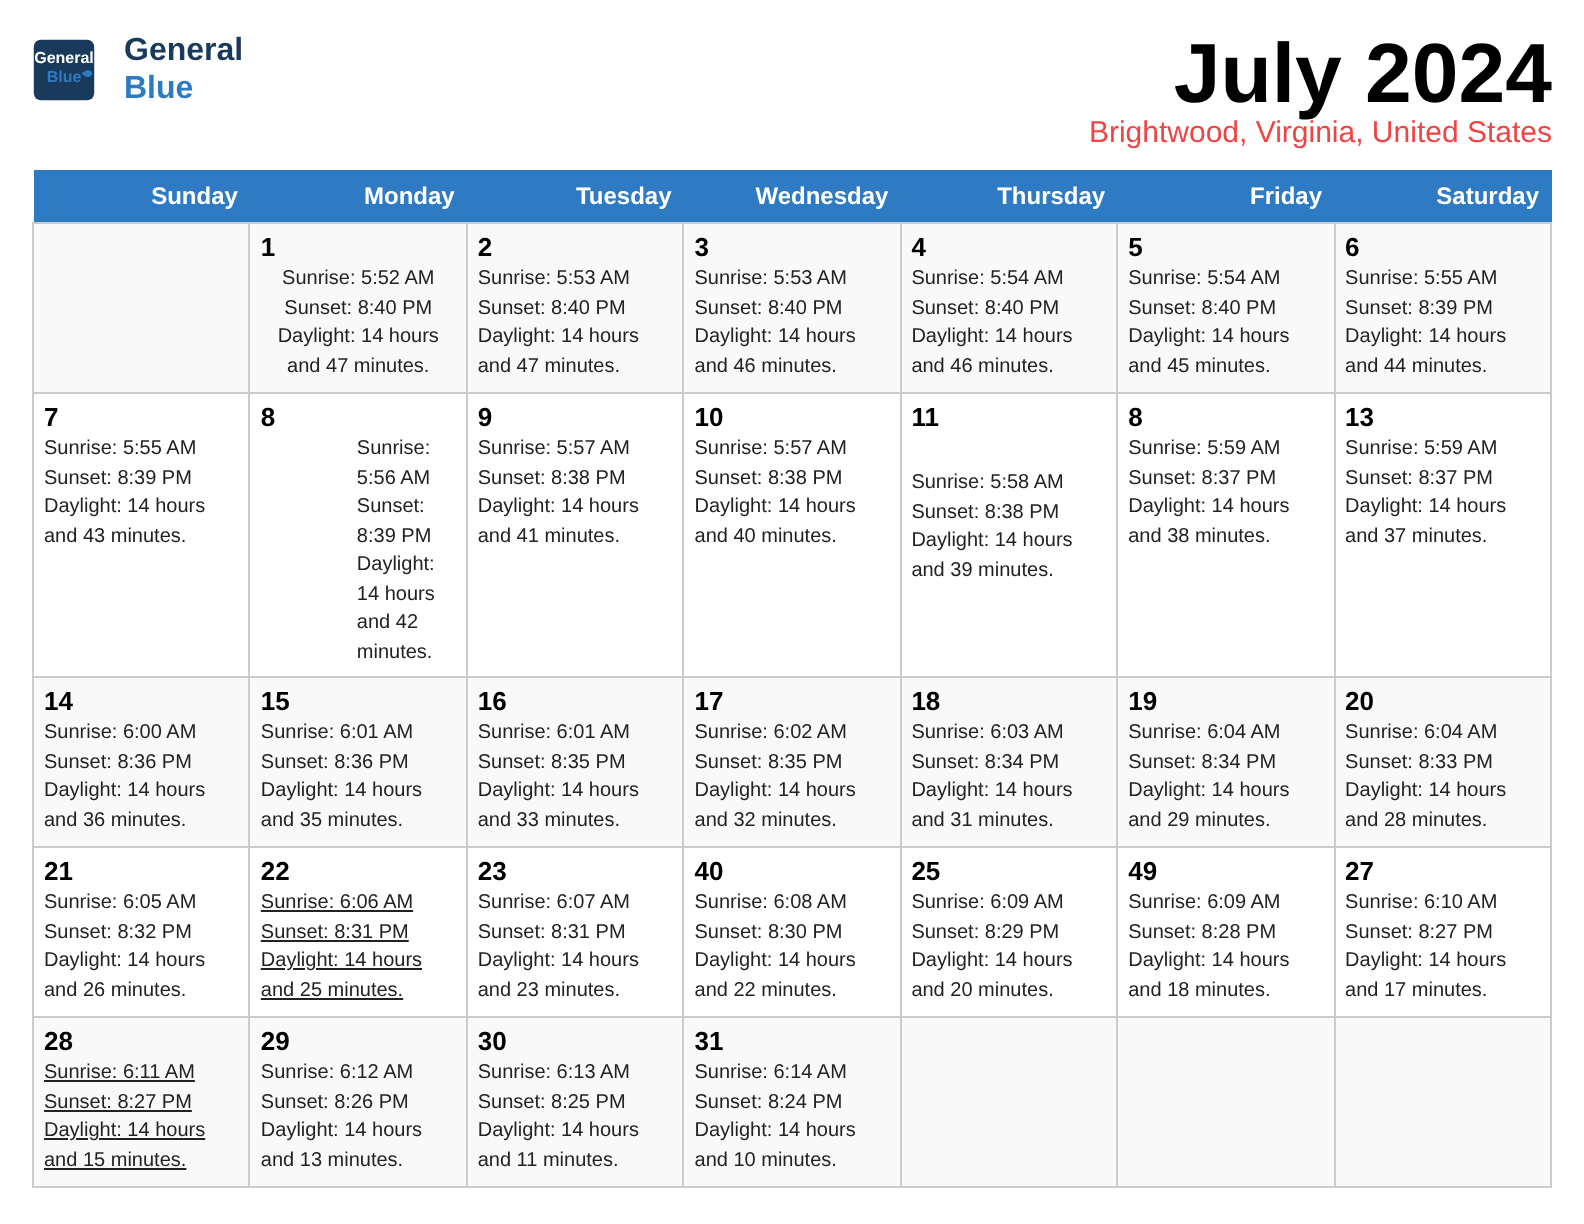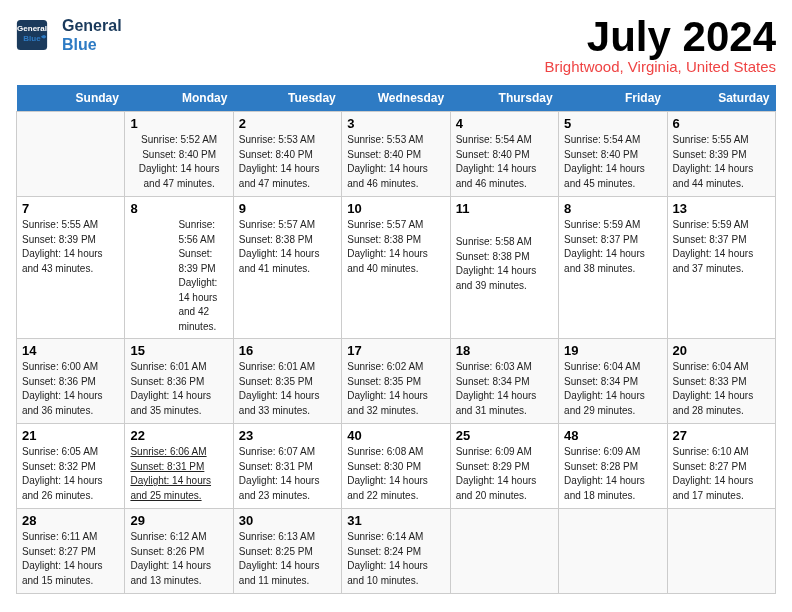--- a/index.html
+++ b/index.html
@@ -288,38 +288,38 @@
 and 22 minutes.</div>
         </td>
         <td>
           <span class="day-num">25</span>
           <div class="day-info" style="white-space: pre-line;">Sunrise: 6:09 AM
 Sunset: 8:29 PM
 Daylight: 14 hours
 and 20 minutes.</div>
         </td>
         <td>
-          <span class="day-num">48</span>
+          <span class="day-num">49</span>
           <div class="day-info" style="white-space: pre-line;">Sunrise: 6:09 AM
 Sunset: 8:28 PM
 Daylight: 14 hours
 and 18 minutes.</div>
         </td>
         <td>
           <span class="day-num">27</span>
           <div class="day-info" style="white-space: pre-line;">Sunrise: 6:10 AM
 Sunset: 8:27 PM
 Daylight: 14 hours
 and 17 minutes.</div>
         </td>
       </tr>
       <tr>
         <td>
           <span class="day-num">28</span>
-          <div class="day-info" style="white-space: pre-line;">Sunrise: 6:11 AM
+          <div class="day-info" style="white-space: pre-line; text-decoration: underline;">Sunrise: 6:11 AM
 Sunset: 8:27 PM
 Daylight: 14 hours
 and 15 minutes.</div>
         </td>
         <td>
           <span class="day-num">29</span>
           <div class="day-info" style="white-space: pre-line;">Sunrise: 6:12 AM
 Sunset: 8:26 PM
 Daylight: 14 hours
 and 13 minutes.</div>

